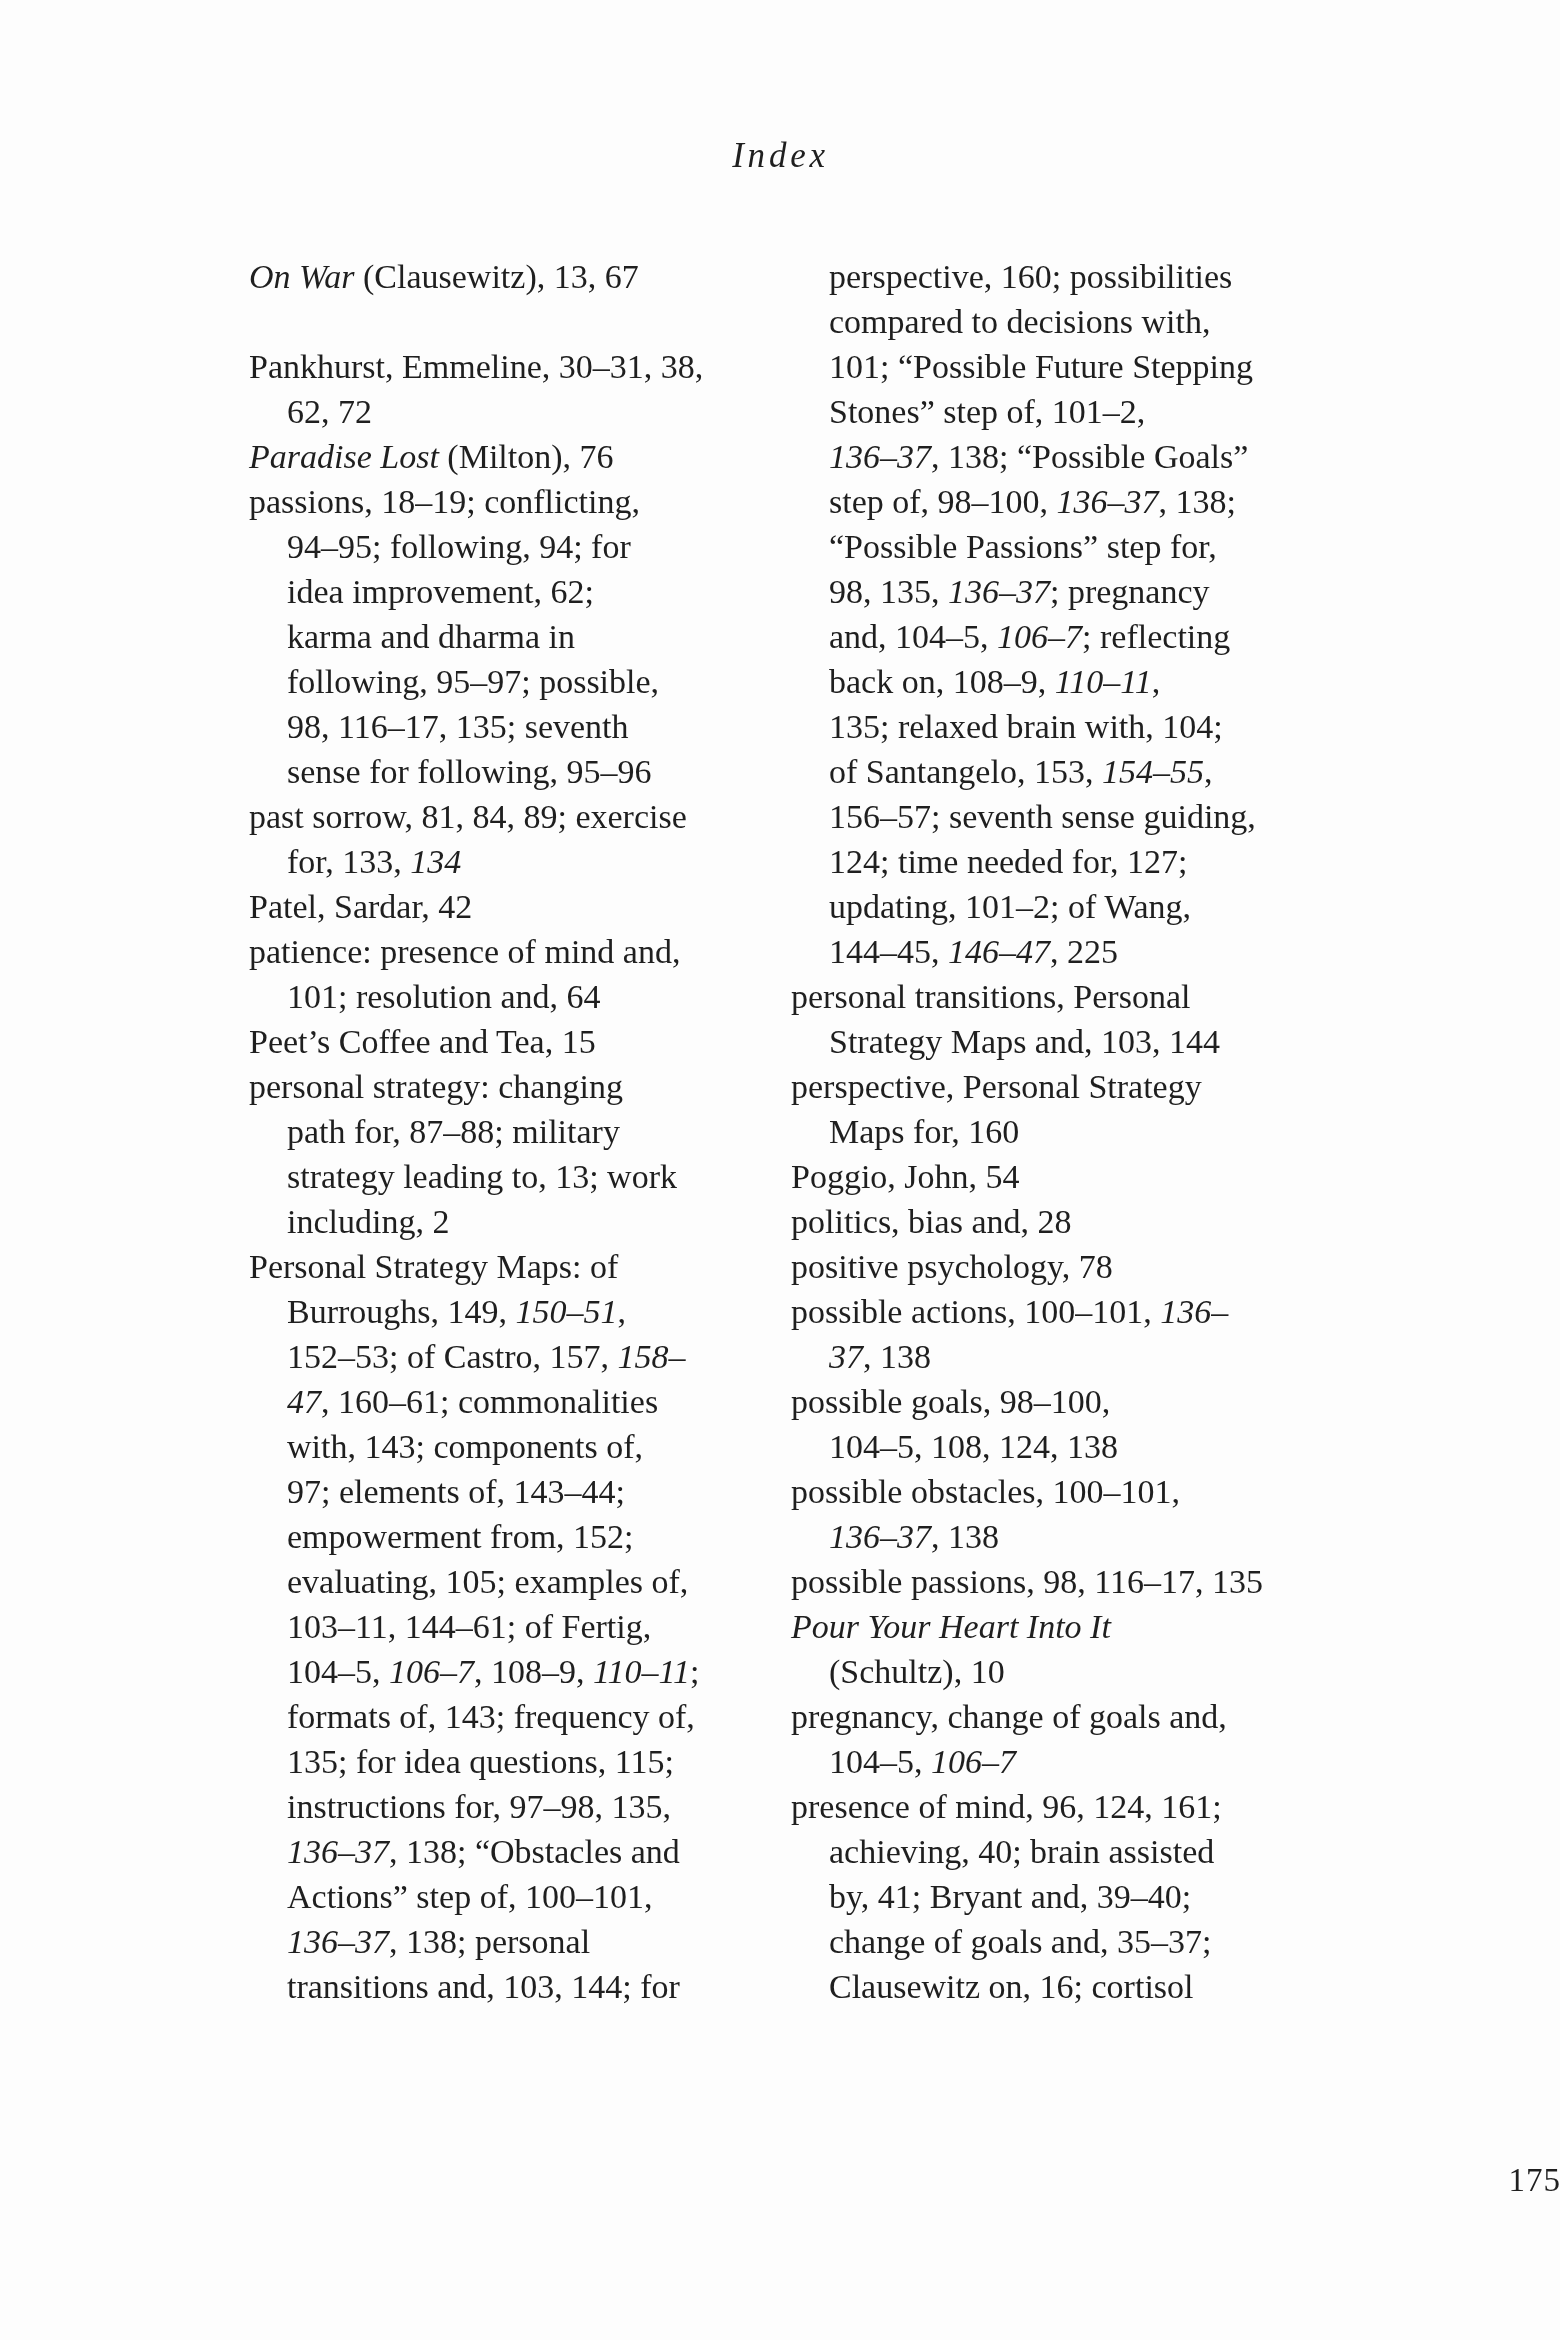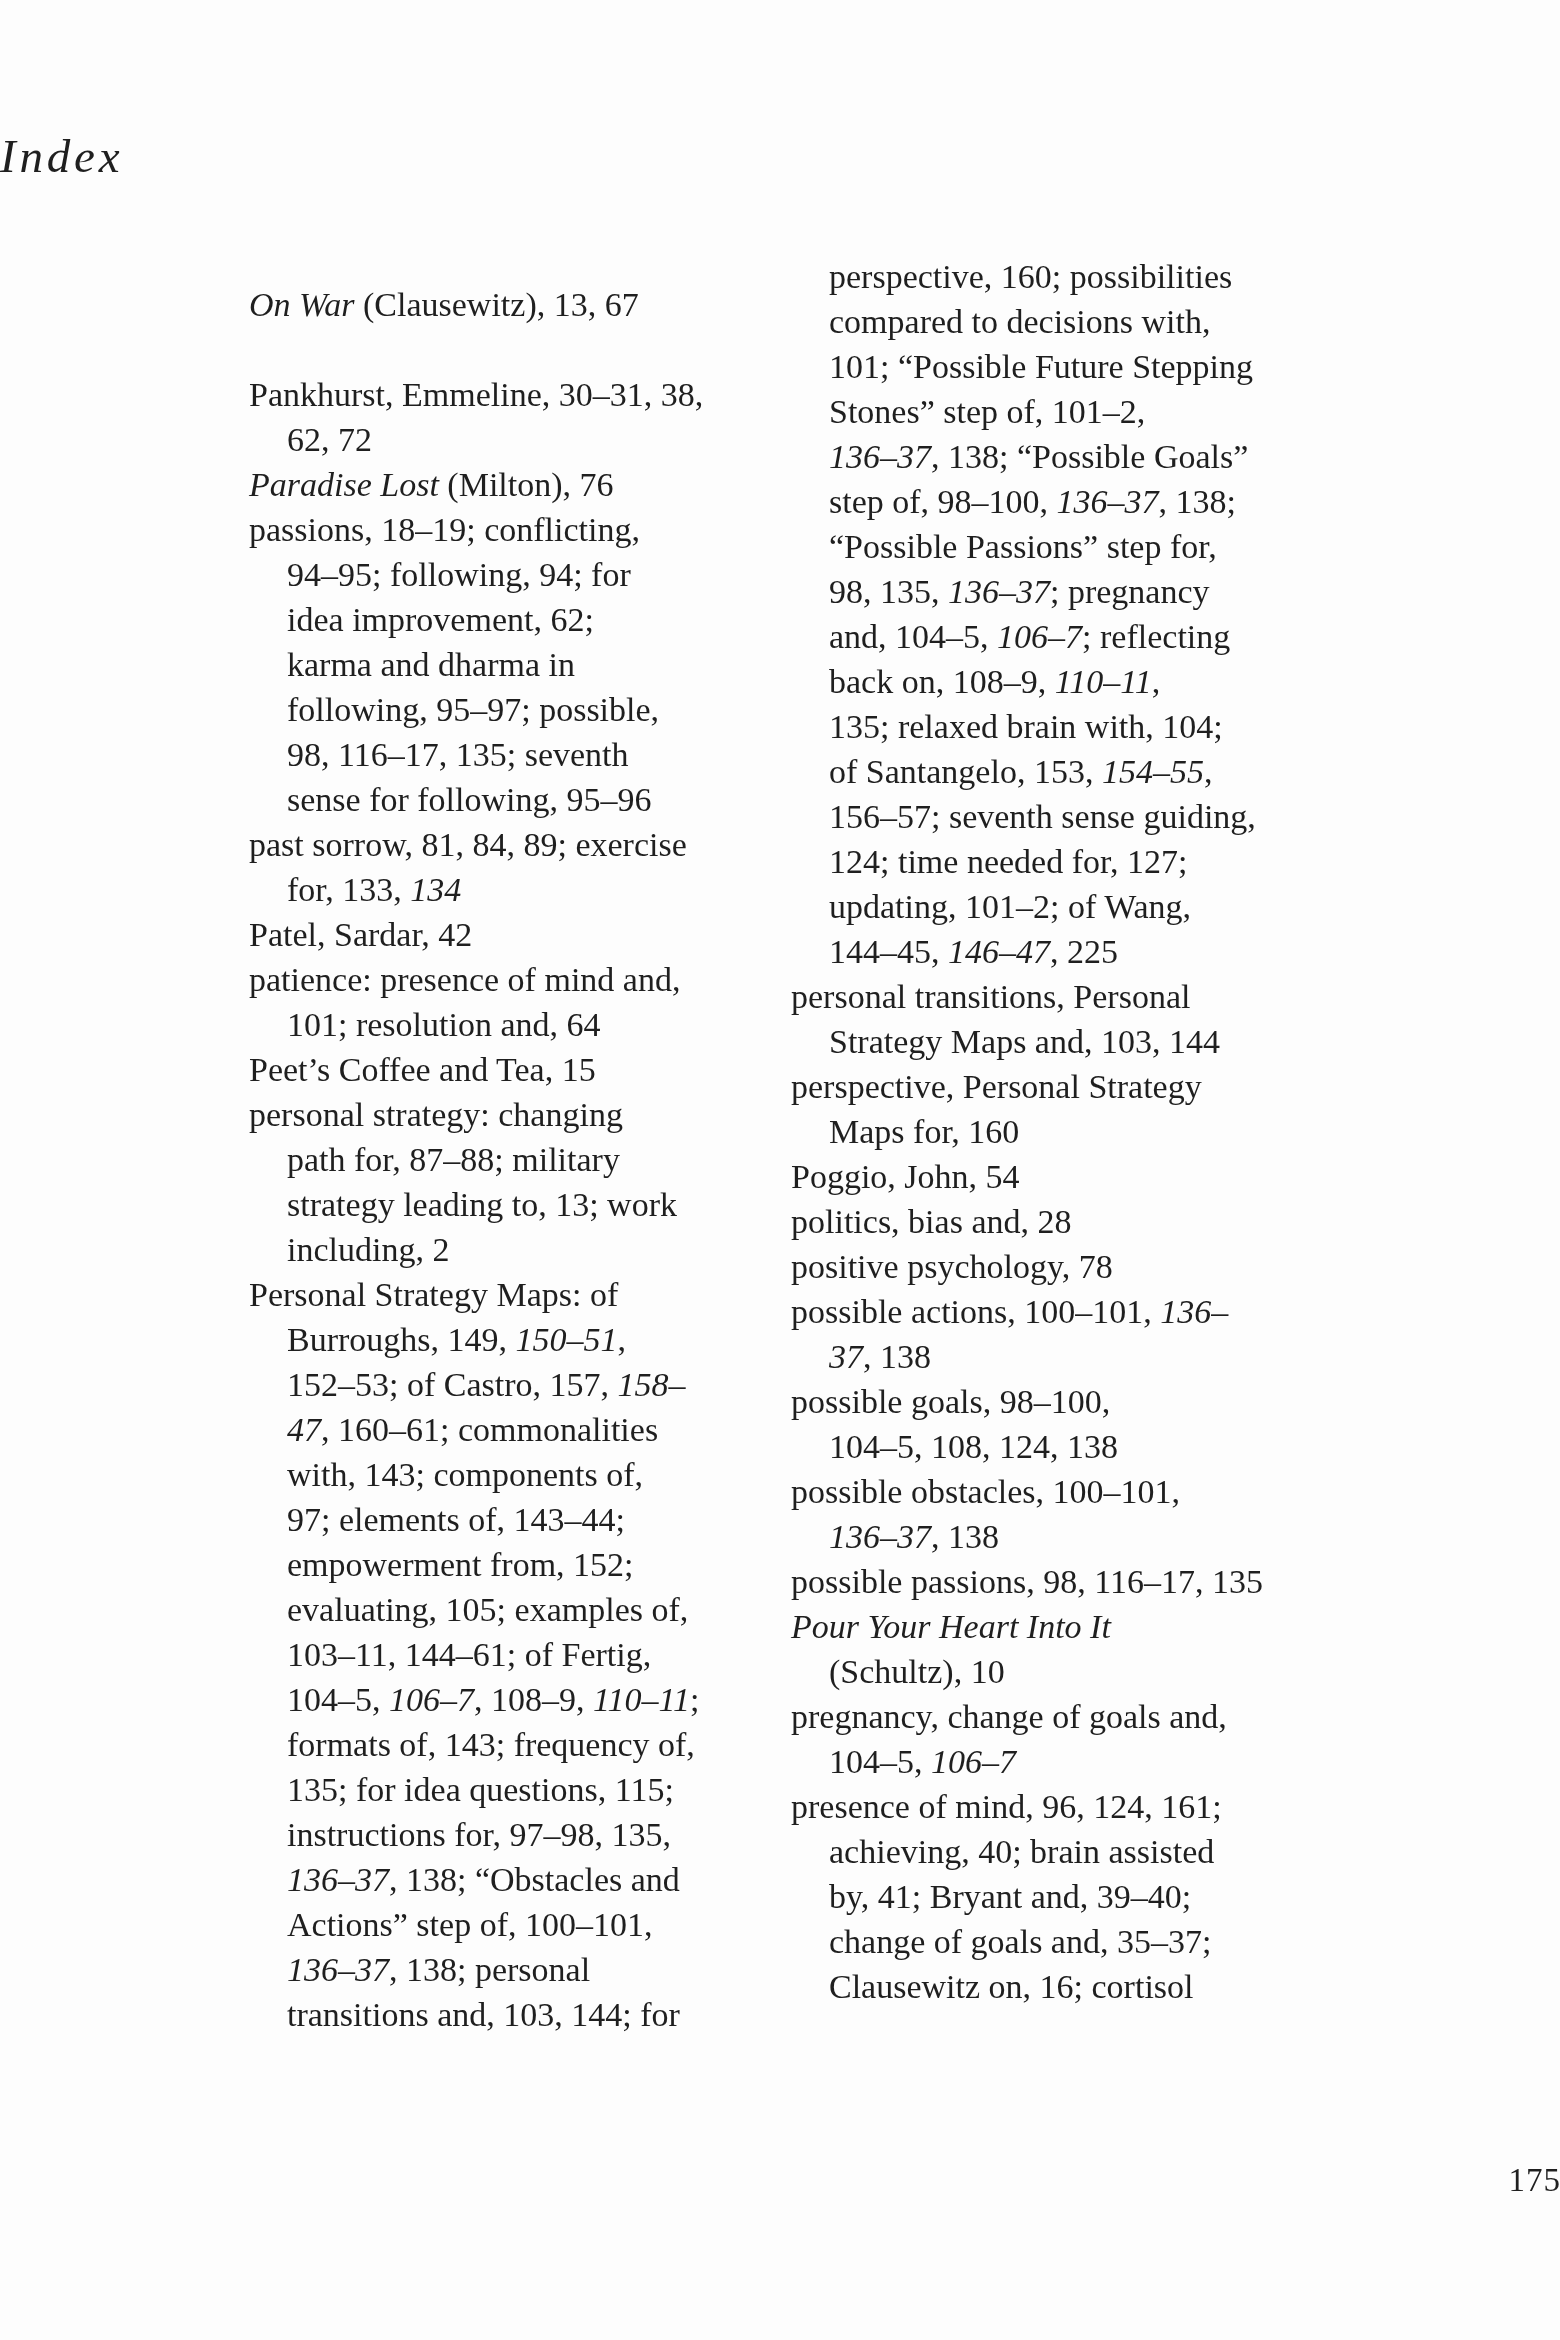--- a/index.html
+++ b/index.html
@@ -14,34 +14,34 @@
     background: #fdfdfd;
     color: #1f1f1f;
     font-family: "Liberation Serif", "DejaVu Serif", serif;
     overflow: hidden;
   }
   .running-head {
     position: absolute;
     top: 135px;
     left: 0;
     width: 100%;
-    text-align: left;
+    text-align: center;
     font-style: italic;
-    font-size: 47px;
+    font-size: 35px;
     letter-spacing: 3.8px;
     line-height: 42px;
   }
   .col {
     position: absolute;
     top: 254px;
     font-size: 34px;
     line-height: 45px;
     white-space: nowrap;
   }
-  .col-left  { left: 249px; width: 554px; margin-top: 28px; }
+  .col-left  { left: 249px; width: 554px; }
   .col-right { left: 791px; width: 554px; }
   .index-line { height: 45px; }
   .index-line.indent { padding-left: 38px; }
   .index-line.blank { height: 45px; }
   .it { font-style: italic; }
   .folio {
     position: absolute;
     top: 2159px;
     left: 0;
     width: 100%;

